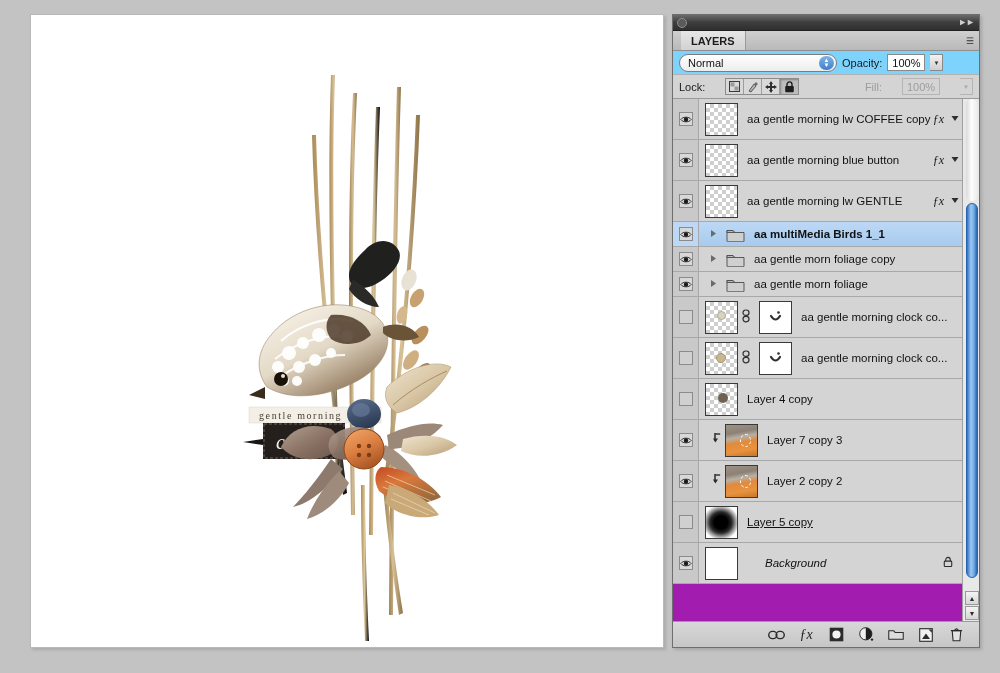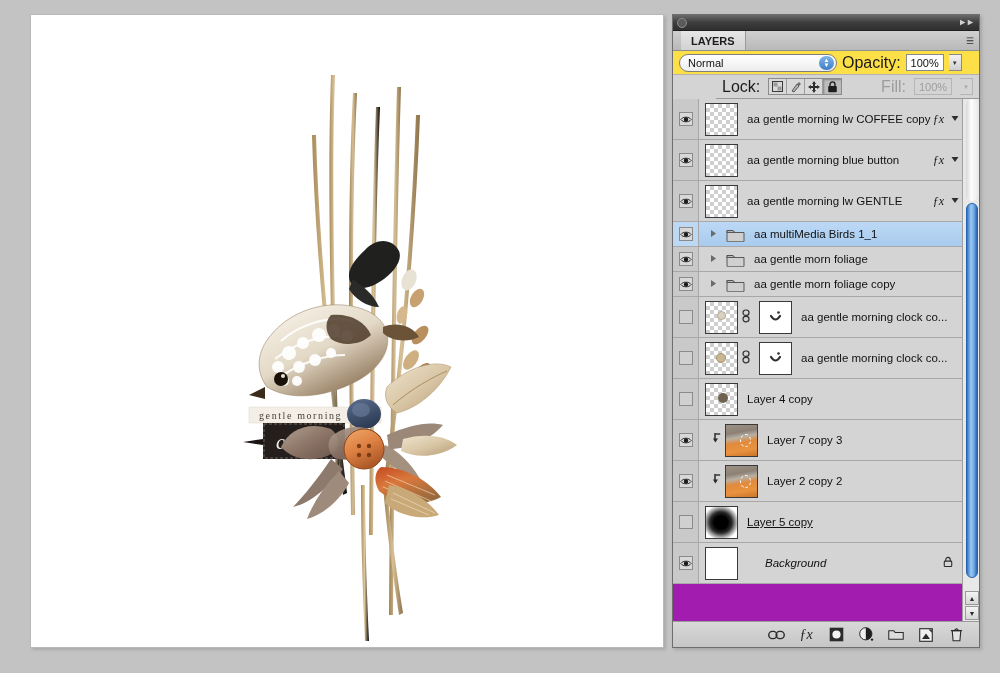--- a/index.html
+++ b/index.html
@@ -63,65 +63,64 @@
   #panel-menu-btn {
     position: absolute; right: 5px; top: 4px;
     width: 14px; height: 12px; color: #2b2b2b; font-size: 9px;
     line-height: 12px; text-align: right;
   }
   
   #blend-row {
     height: 24px; flex: 0 0 auto;
     display: flex; align-items: center; gap: 5px;
     padding: 0 6px;
-    background: #fde047;
+    background: #7dd3fc;
     border-bottom: 1px solid #b2b2b2;
   }
   .combo {
     position: relative; height: 18px;
     background: linear-gradient(to bottom,#ffffff,#ededed);
     border: 1px solid #7d7d7d; border-radius: 9px;
     display: flex; align-items: center;
     padding: 0 22px 0 8px;
     font-size: 11px; color: #111;
   }
   #blend-mode { width: 158px; }
   .combo .stepper {
     position: absolute; right: 2px; top: 1px;
     width: 15px; height: 14px; border-radius: 7px;
     background: linear-gradient(to bottom,#7fb4e8,#3f7fc9);
     display: flex; flex-direction: column; align-items: center;
     justify-content: center; line-height: 5px;
     color: #fff; font-size: 6px;
   }
-  .lbl { font-size: 16px; color: #1a1a1a; }
+  .lbl { font-size: 11px; color: #1a1a1a; }
   .numbox {
     height: 17px; min-width: 38px;
     background: #fff; border: 1px solid #8a8a8a;
     font-size: 11px; color: #111;
     display: flex; align-items: center; justify-content: center;
     padding: 0 3px;
   }
   .numbox.disabled { color: #9d9d9d; background: #d4d4d4; border-color: #b5b5b5; }
   .arrowbtn {
     width: 13px; height: 17px;
     background: linear-gradient(to bottom,#f2f2f2,#cfcfcf);
     border: 1px solid #8a8a8a; border-left: none;
     display: flex; align-items: center; justify-content: center;
     font-size: 6px; color: #333;
   }
   .arrowbtn.disabled { color: #a9a9a9; border-color: #b5b5b5; background: #d4d4d4; }
   
   #lock-row {
     height: 24px; flex: 0 0 auto;
-    display: flex; align-items: center; gap: 8px;
+    display: flex; align-items: center; gap: 20px;
     padding: 0 6px;
     background: #d4d4d4;
     border-bottom: 1px solid #9a9a9a;
-    margin-left: 43px;
   }
   .lockbtns { display: flex; border: 1px solid #8c8c8c; height: 17px; }
   .lockbtn {
     width: 18px; height: 15px;
     display: flex; align-items: center; justify-content: center;
     background: #d9d9d9; border-right: 1px solid #9d9d9d;
   }
   .lockbtn:last-child { border-right: none; }
   .lockbtn.on { background: #bdbdbd; box-shadow: inset 1px 1px 2px rgba(0,0,0,.3); }
   .spacer { flex: 1; }
@@ -183,21 +182,21 @@
     font-size: 9px; color: #5a5a5a; margin-left: 6px;
   }
   .folder-ico {
     width: 19px; height: 15px; flex: 0 0 auto; margin-left: 4px;
     position: relative;
   }
   .layer-name {
     flex: 1 1 auto; font-size: 11.5px; color: #111;
     padding-left: 9px; white-space: nowrap; overflow: hidden;
   }
-  .layer-row.selected .layer-name { font-weight: normal; }
+  .layer-row.selected .layer-name { font-weight: bold; }
   .layer-name.italic { font-style: italic; margin-left: 18px; }
   .layer-name.underline { text-decoration: underline; }
   .fx-ico {
     font-size: 12px; font-style: italic; font-family: "Liberation Serif", serif;
     color: #1a1a1a; padding-right: 4px; flex: 0 0 auto;
   }
   .fx-tri {
     width: 14px; flex: 0 0 auto; text-align: center;
     font-size: 7px; color: #2e2e2e;
   }
@@ -538,39 +537,39 @@
                 </svg>
               </div>
             </div>
             <div class="disc-ico"><svg width="9" height="9" viewBox="0 0 9 9">
                 <path d="M2 1 L7 4.5 L2 8 Z" fill="#6a6a6a"></path>
               </svg></div>
             <div class="folder-ico"><svg width="19" height="15" viewBox="0 0 19 15">
                 <path d="M1 3.5 h6 l1.6 2 h9.4 v8.5 a0.8 0.8 0 0 1 -0.8 0.8 H1.8 A0.8 0.8 0 0 1 1 14 Z" fill="#cfcfcf" stroke="#4b4b4b" stroke-width="0.9"></path>
                 <path d="M1 3.5 h6 l1.6 2 H1 Z" fill="#b9b9b9" stroke="#4b4b4b" stroke-width="0.9"></path>
               </svg></div>
-            <div class="layer-name">aa gentle morn foliage</div>
+            <div class="layer-name">aa gentle morn foliage copy</div>
           </div>
           <div class="layer-row compact">
             <div class="eye-cell">
               <div class="eyebox">
                 <svg width="12" height="9" viewBox="0 0 14 10">
                   <path d="M1 5 C3.4 1.4 10.6 1.4 13 5 C10.6 8.6 3.4 8.6 1 5 Z" fill="#e9e9e9" stroke="#232323" stroke-width="1.1"></path>
                   <circle cx="7" cy="5" r="2.6" fill="#1b1b1b"></circle>
                 </svg>
               </div>
             </div>
             <div class="disc-ico"><svg width="9" height="9" viewBox="0 0 9 9">
                 <path d="M2 1 L7 4.5 L2 8 Z" fill="#6a6a6a"></path>
               </svg></div>
             <div class="folder-ico"><svg width="19" height="15" viewBox="0 0 19 15">
                 <path d="M1 3.5 h6 l1.6 2 h9.4 v8.5 a0.8 0.8 0 0 1 -0.8 0.8 H1.8 A0.8 0.8 0 0 1 1 14 Z" fill="#cfcfcf" stroke="#4b4b4b" stroke-width="0.9"></path>
                 <path d="M1 3.5 h6 l1.6 2 H1 Z" fill="#b9b9b9" stroke="#4b4b4b" stroke-width="0.9"></path>
               </svg></div>
-            <div class="layer-name">aa gentle morn foliage copy</div>
+            <div class="layer-name">aa gentle morn foliage</div>
           </div>
           <div class="layer-row">
             <div class="eye-cell">
               <div class="eyebox empty"></div>
             </div>
             <div class="thumb checker">
               <div class="blob" style="left:11px;top:9px;width:9px;height:9px;background:#d9d2c0;border:1px solid #b3ab96"></div>
             </div>
             <div class="link-ico"><svg width="10" height="14" viewBox="0 0 10 14">
                 <rect x="2" y="1" width="6" height="5.4" rx="2.7" fill="none" stroke="#2f2f2f" stroke-width="1.2"></rect>

